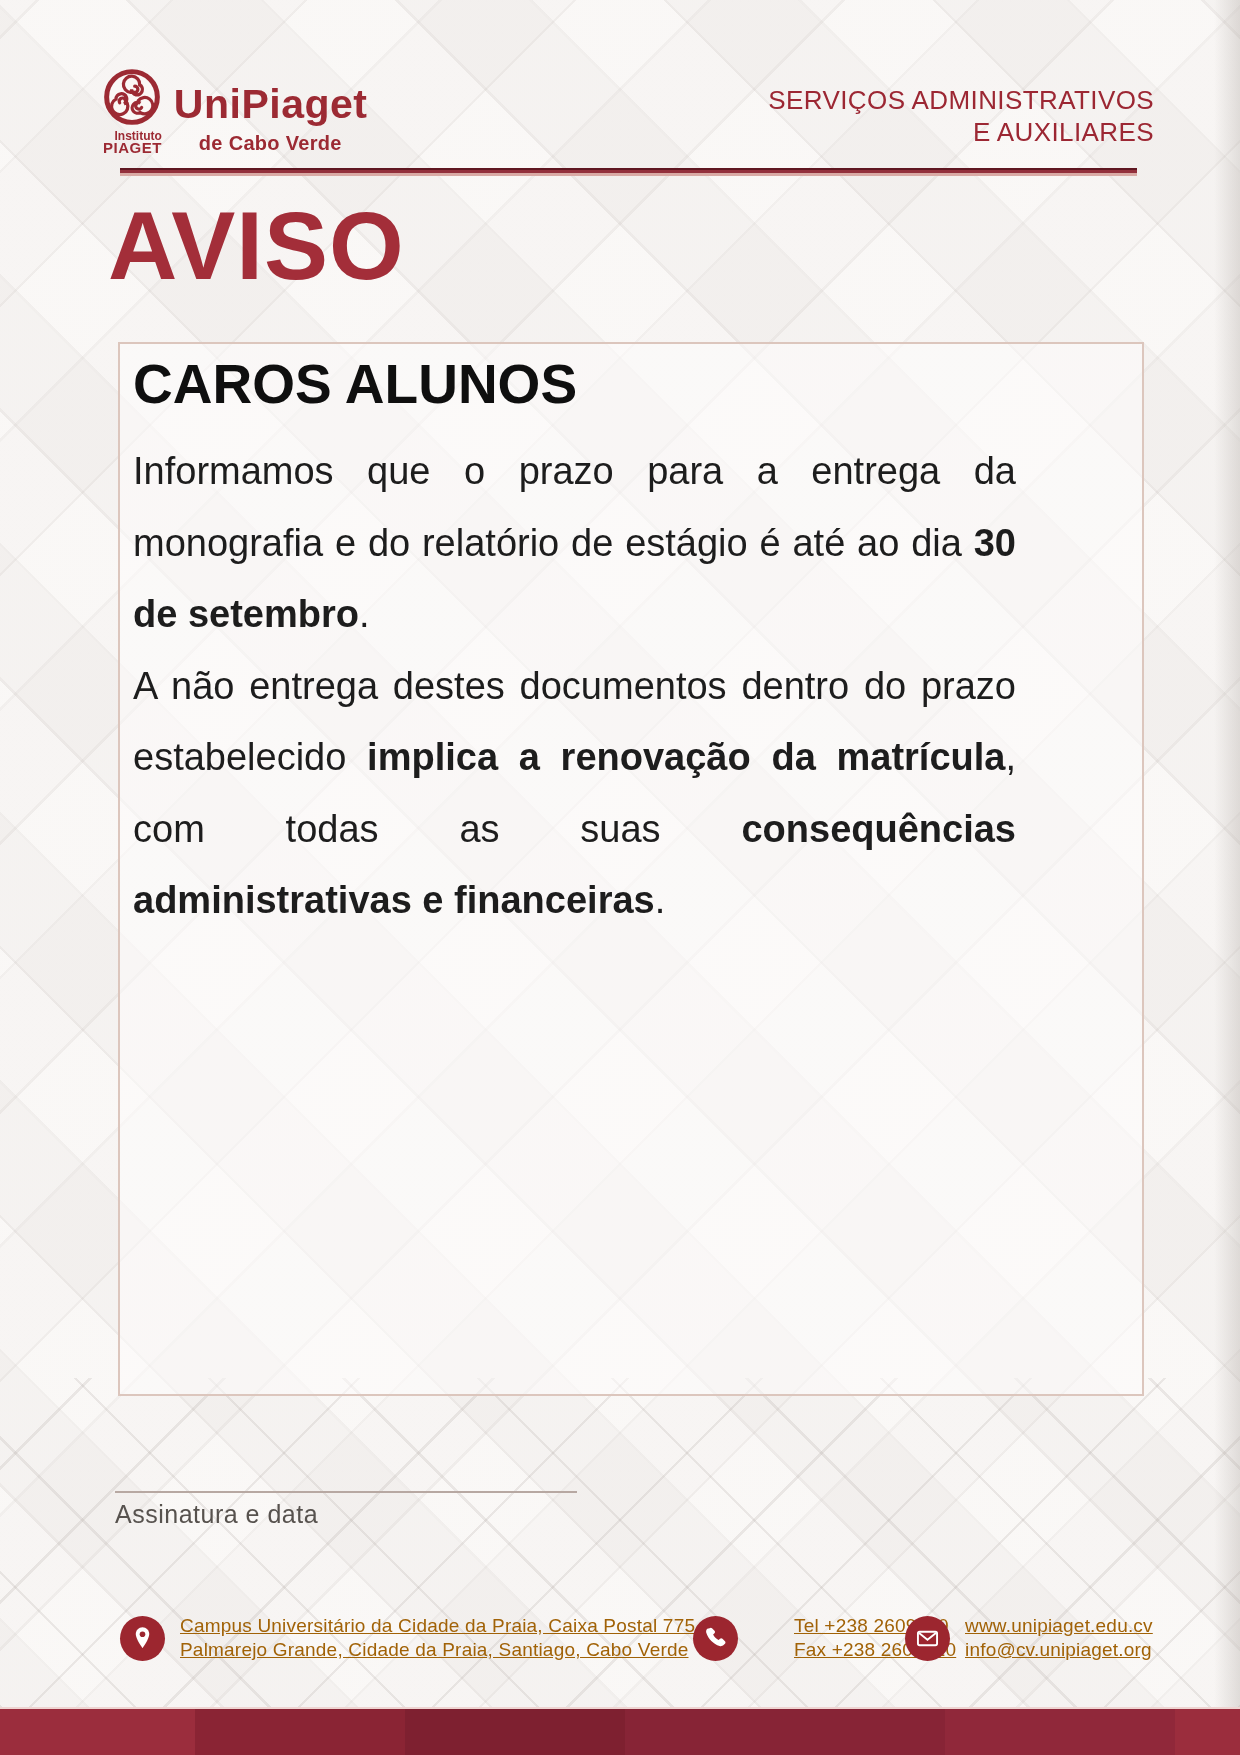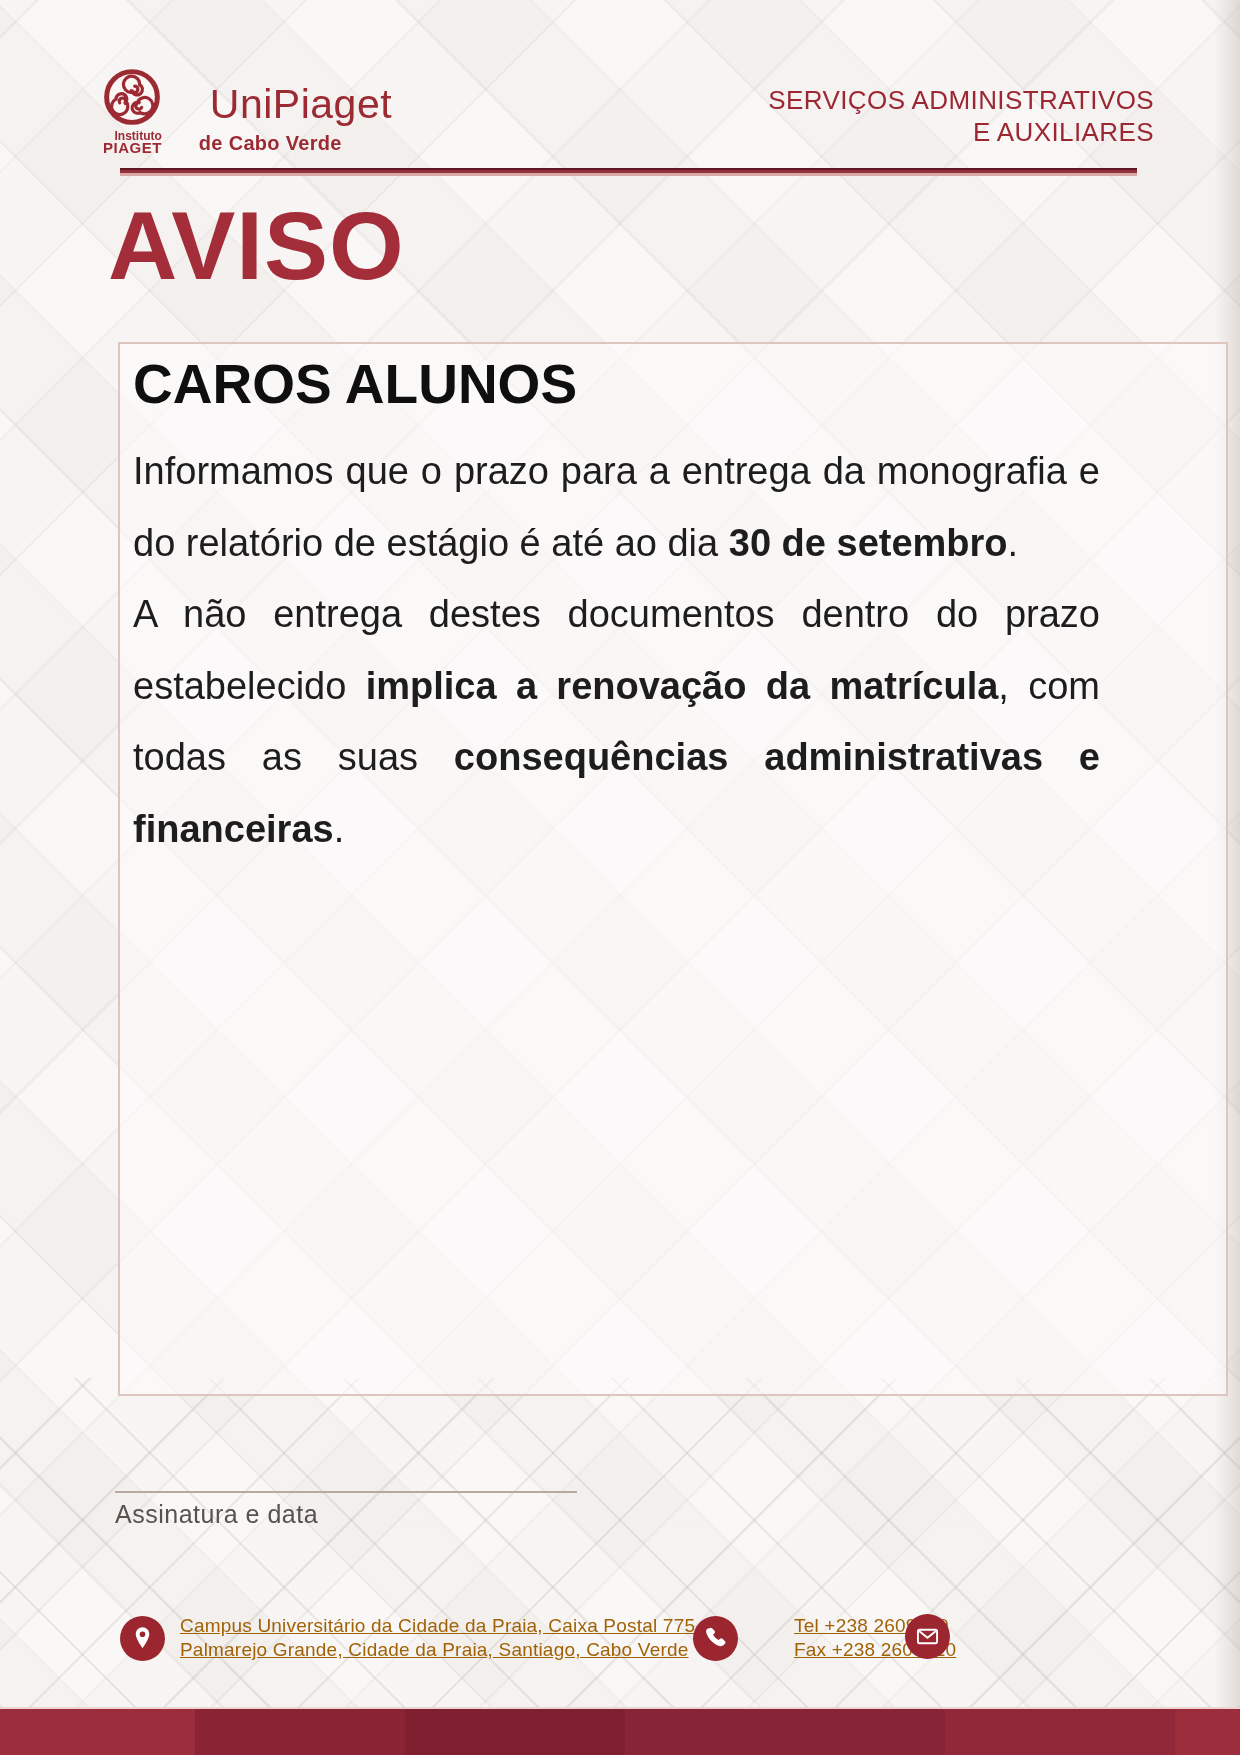--- a/index.html
+++ b/index.html
@@ -31,21 +31,21 @@
   }
   .content{position:absolute;inset:0;z-index:2;}
 
   
   .logo{
     position:absolute;left:103px;top:68px;
     display:grid;grid-template-columns:auto auto;column-gap:12px;row-gap:2px;
     color:#9c2a33;
   }
   .logo .emblem{width:58px;height:58px;justify-self:center;}
-  .logo .name{font-size:41px;font-weight:normal;line-height:44px;letter-spacing:0.5px;align-self:end;margin-left:36px;}
+  .logo .name{font-size:41px;font-weight:bold;line-height:44px;letter-spacing:0.5px;align-self:end;}
   .logo .sub{font-size:20px;font-weight:bold;line-height:30px;letter-spacing:0.3px;margin-left:25px;}
   .logo .inst{align-self:start;text-align:right;line-height:12px;margin-top:2px;}
   .logo .inst .i1{font-size:12px;font-weight:bold;display:block;}
   .logo .inst .i2{font-size:15px;font-weight:bold;display:block;letter-spacing:0.5px;}
 
   .dept{
     position:absolute;top:84px;right:86px;
     text-align:right;color:#9c2733;
     font-size:26px;font-weight:normal;line-height:32px;letter-spacing:0.4px;
   }
@@ -57,21 +57,21 @@
 
   
   .aviso{
     position:absolute;left:100px;top:183px;
     margin:8px;color:#a32e39;
     font-size:96px;font-weight:bold;letter-spacing:1px;line-height:110px;
   }
 
   
   .notice-box{
-    position:absolute;left:118px;top:342px;width:1110px;height:1054px;
+    position:absolute;left:118px;top:342px;width:1026px;height:1054px;
     border:2px solid #dcc6bd;
     background:rgba(253,252,251,0.55);
     box-sizing:border-box;
     padding:8px 126px 0 13px;
   }
   .notice-heading{
     margin:0 0 20px 0;color:#0f0f0f;
     font-size:55px;font-weight:bold;letter-spacing:0px;line-height:64px;
   }
   .notice-body p{
@@ -191,19 +191,23 @@
         </div>
       </div>
 
       <div class="f-item f-web">
         <span class="badge">
           <svg viewBox="0 0 24 24">
             <rect x="3.5" y="6" width="17" height="12" rx="1.5" fill="none" stroke="#ffffff" stroke-width="1.7"></rect>
             <path d="M4.5 7.2 12 13.2 19.5 7.2" fill="none" stroke="#ffffff" stroke-width="1.7"></path>
           </svg>
         </span>
+        <div class="f-text">
+          <div>www.unipiaget.edu.cv</div>
+          <div>info@cv.unipiaget.org</div>
+        </div>
       </div>
 
     </div>
 
     <div class="bottom-bar"></div>
   </div>
 </div>
 
 </body></html>

